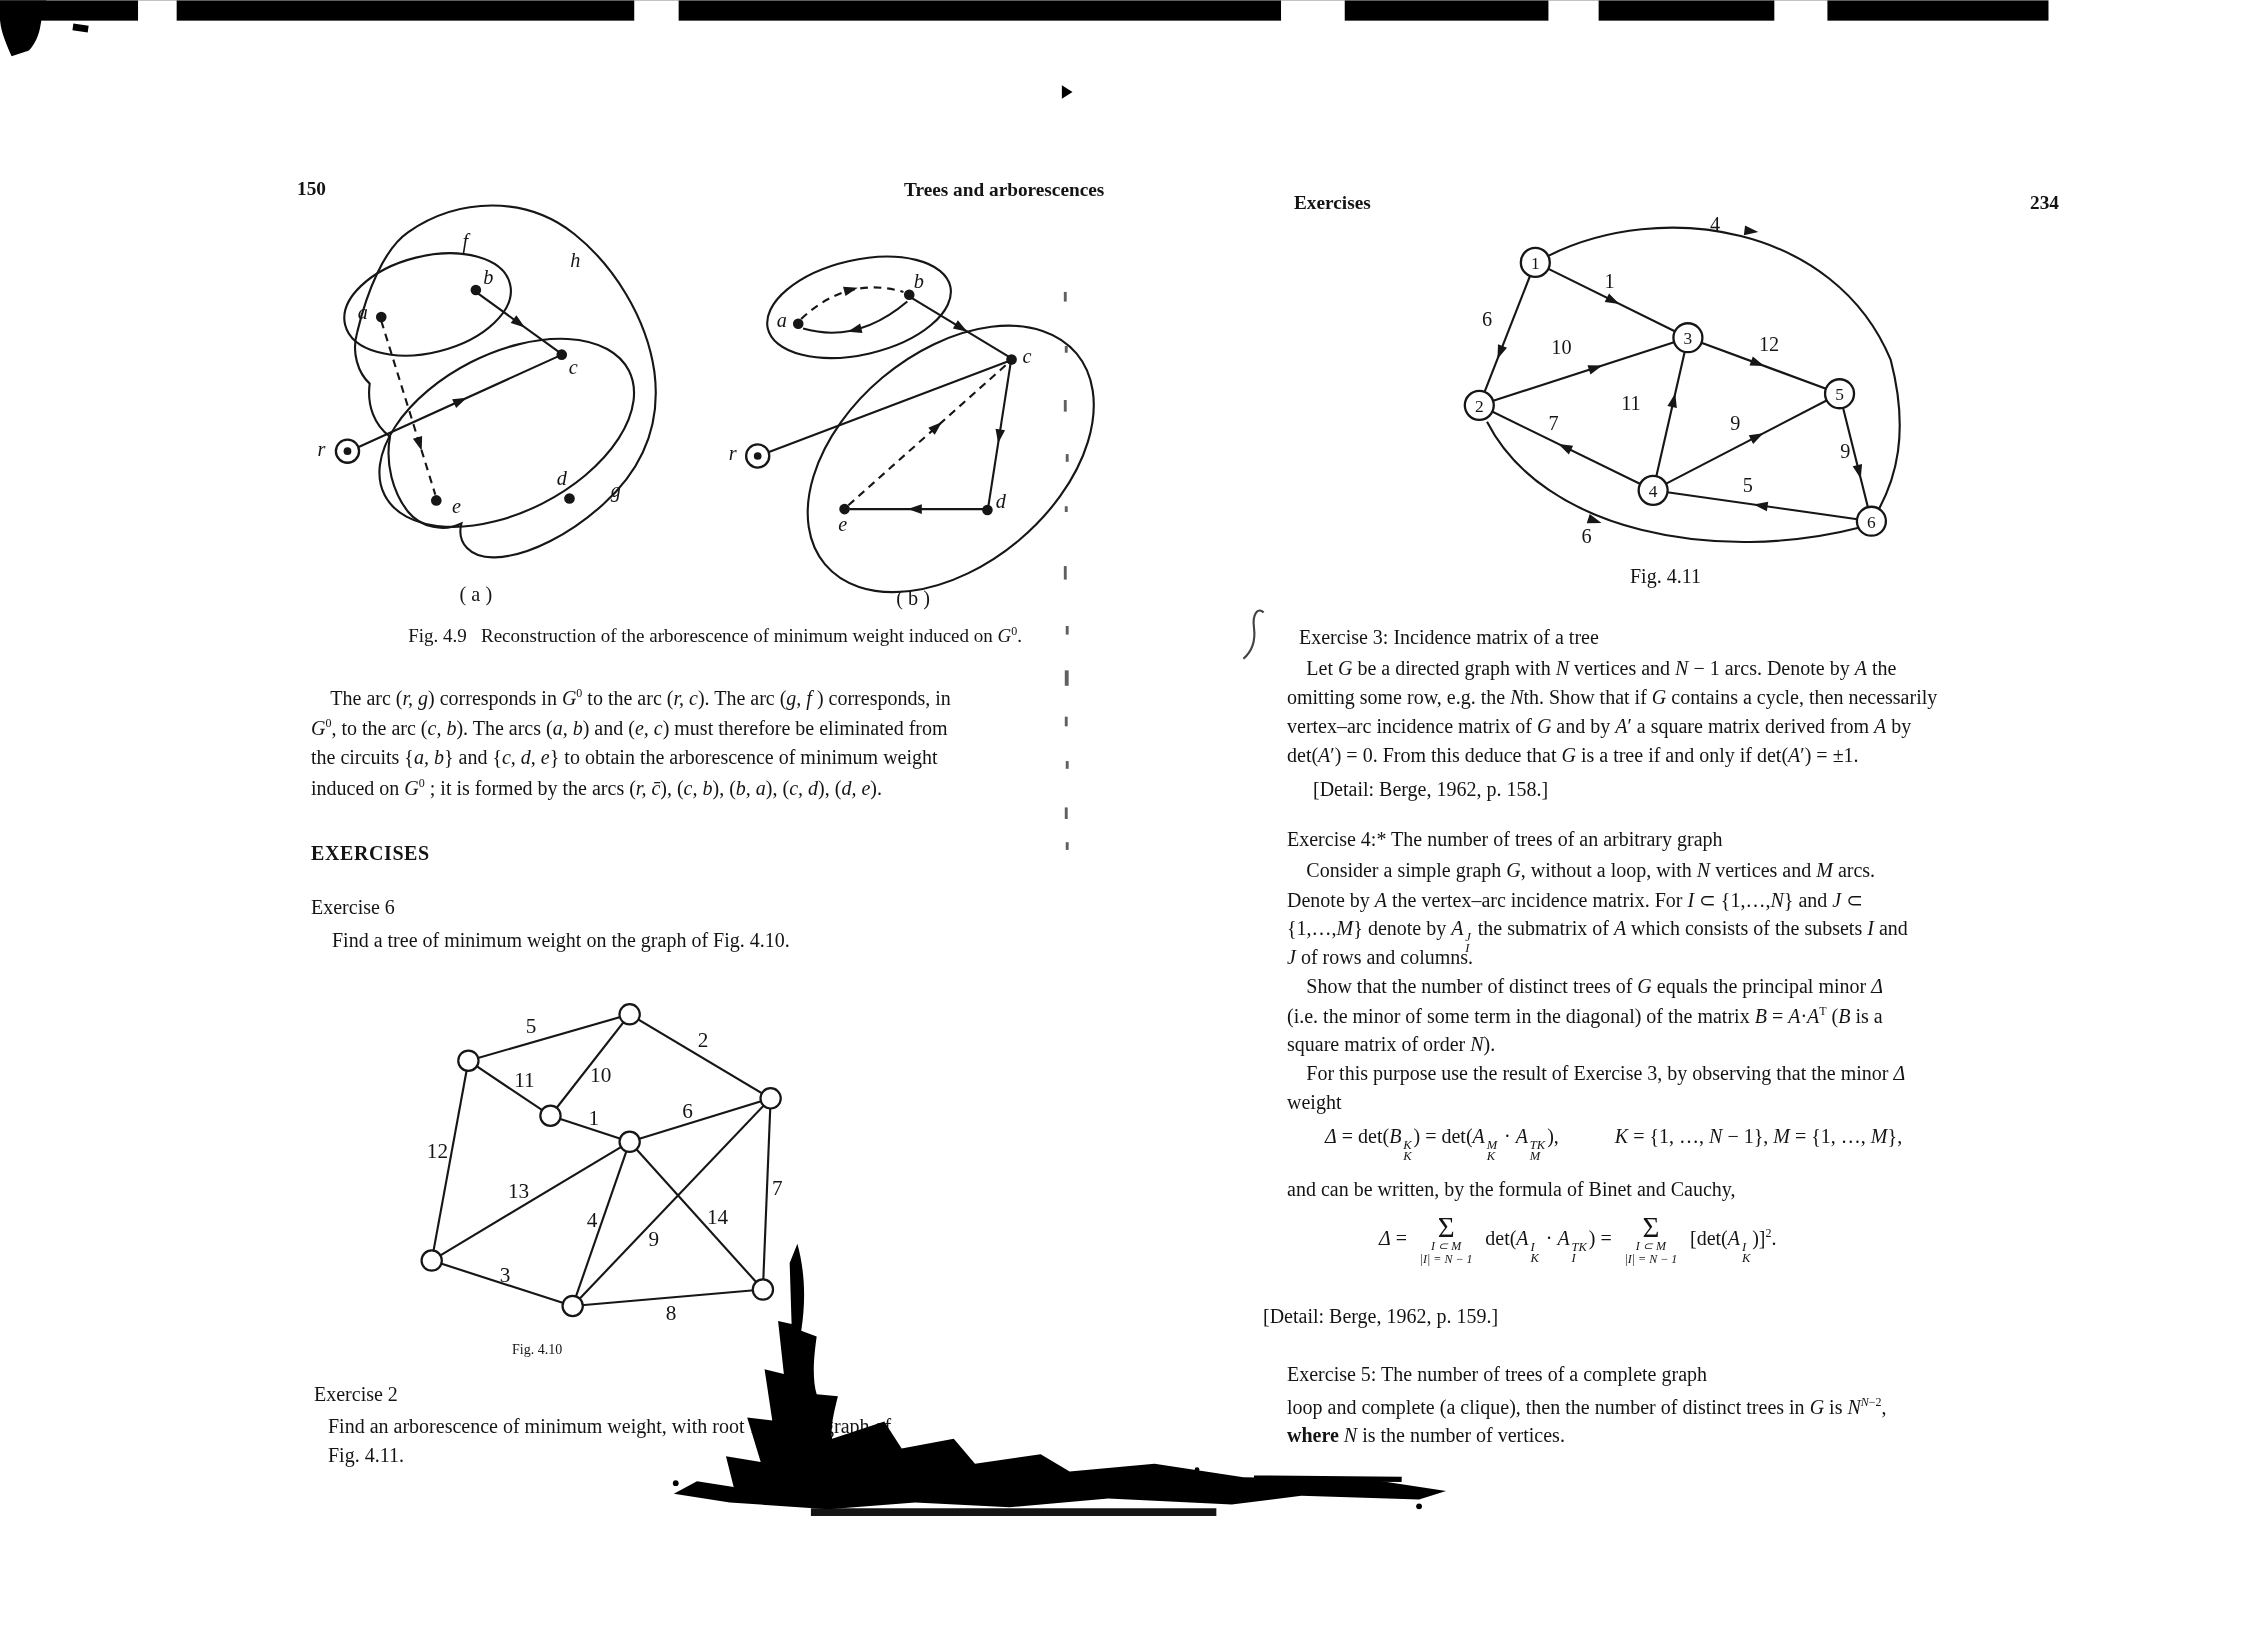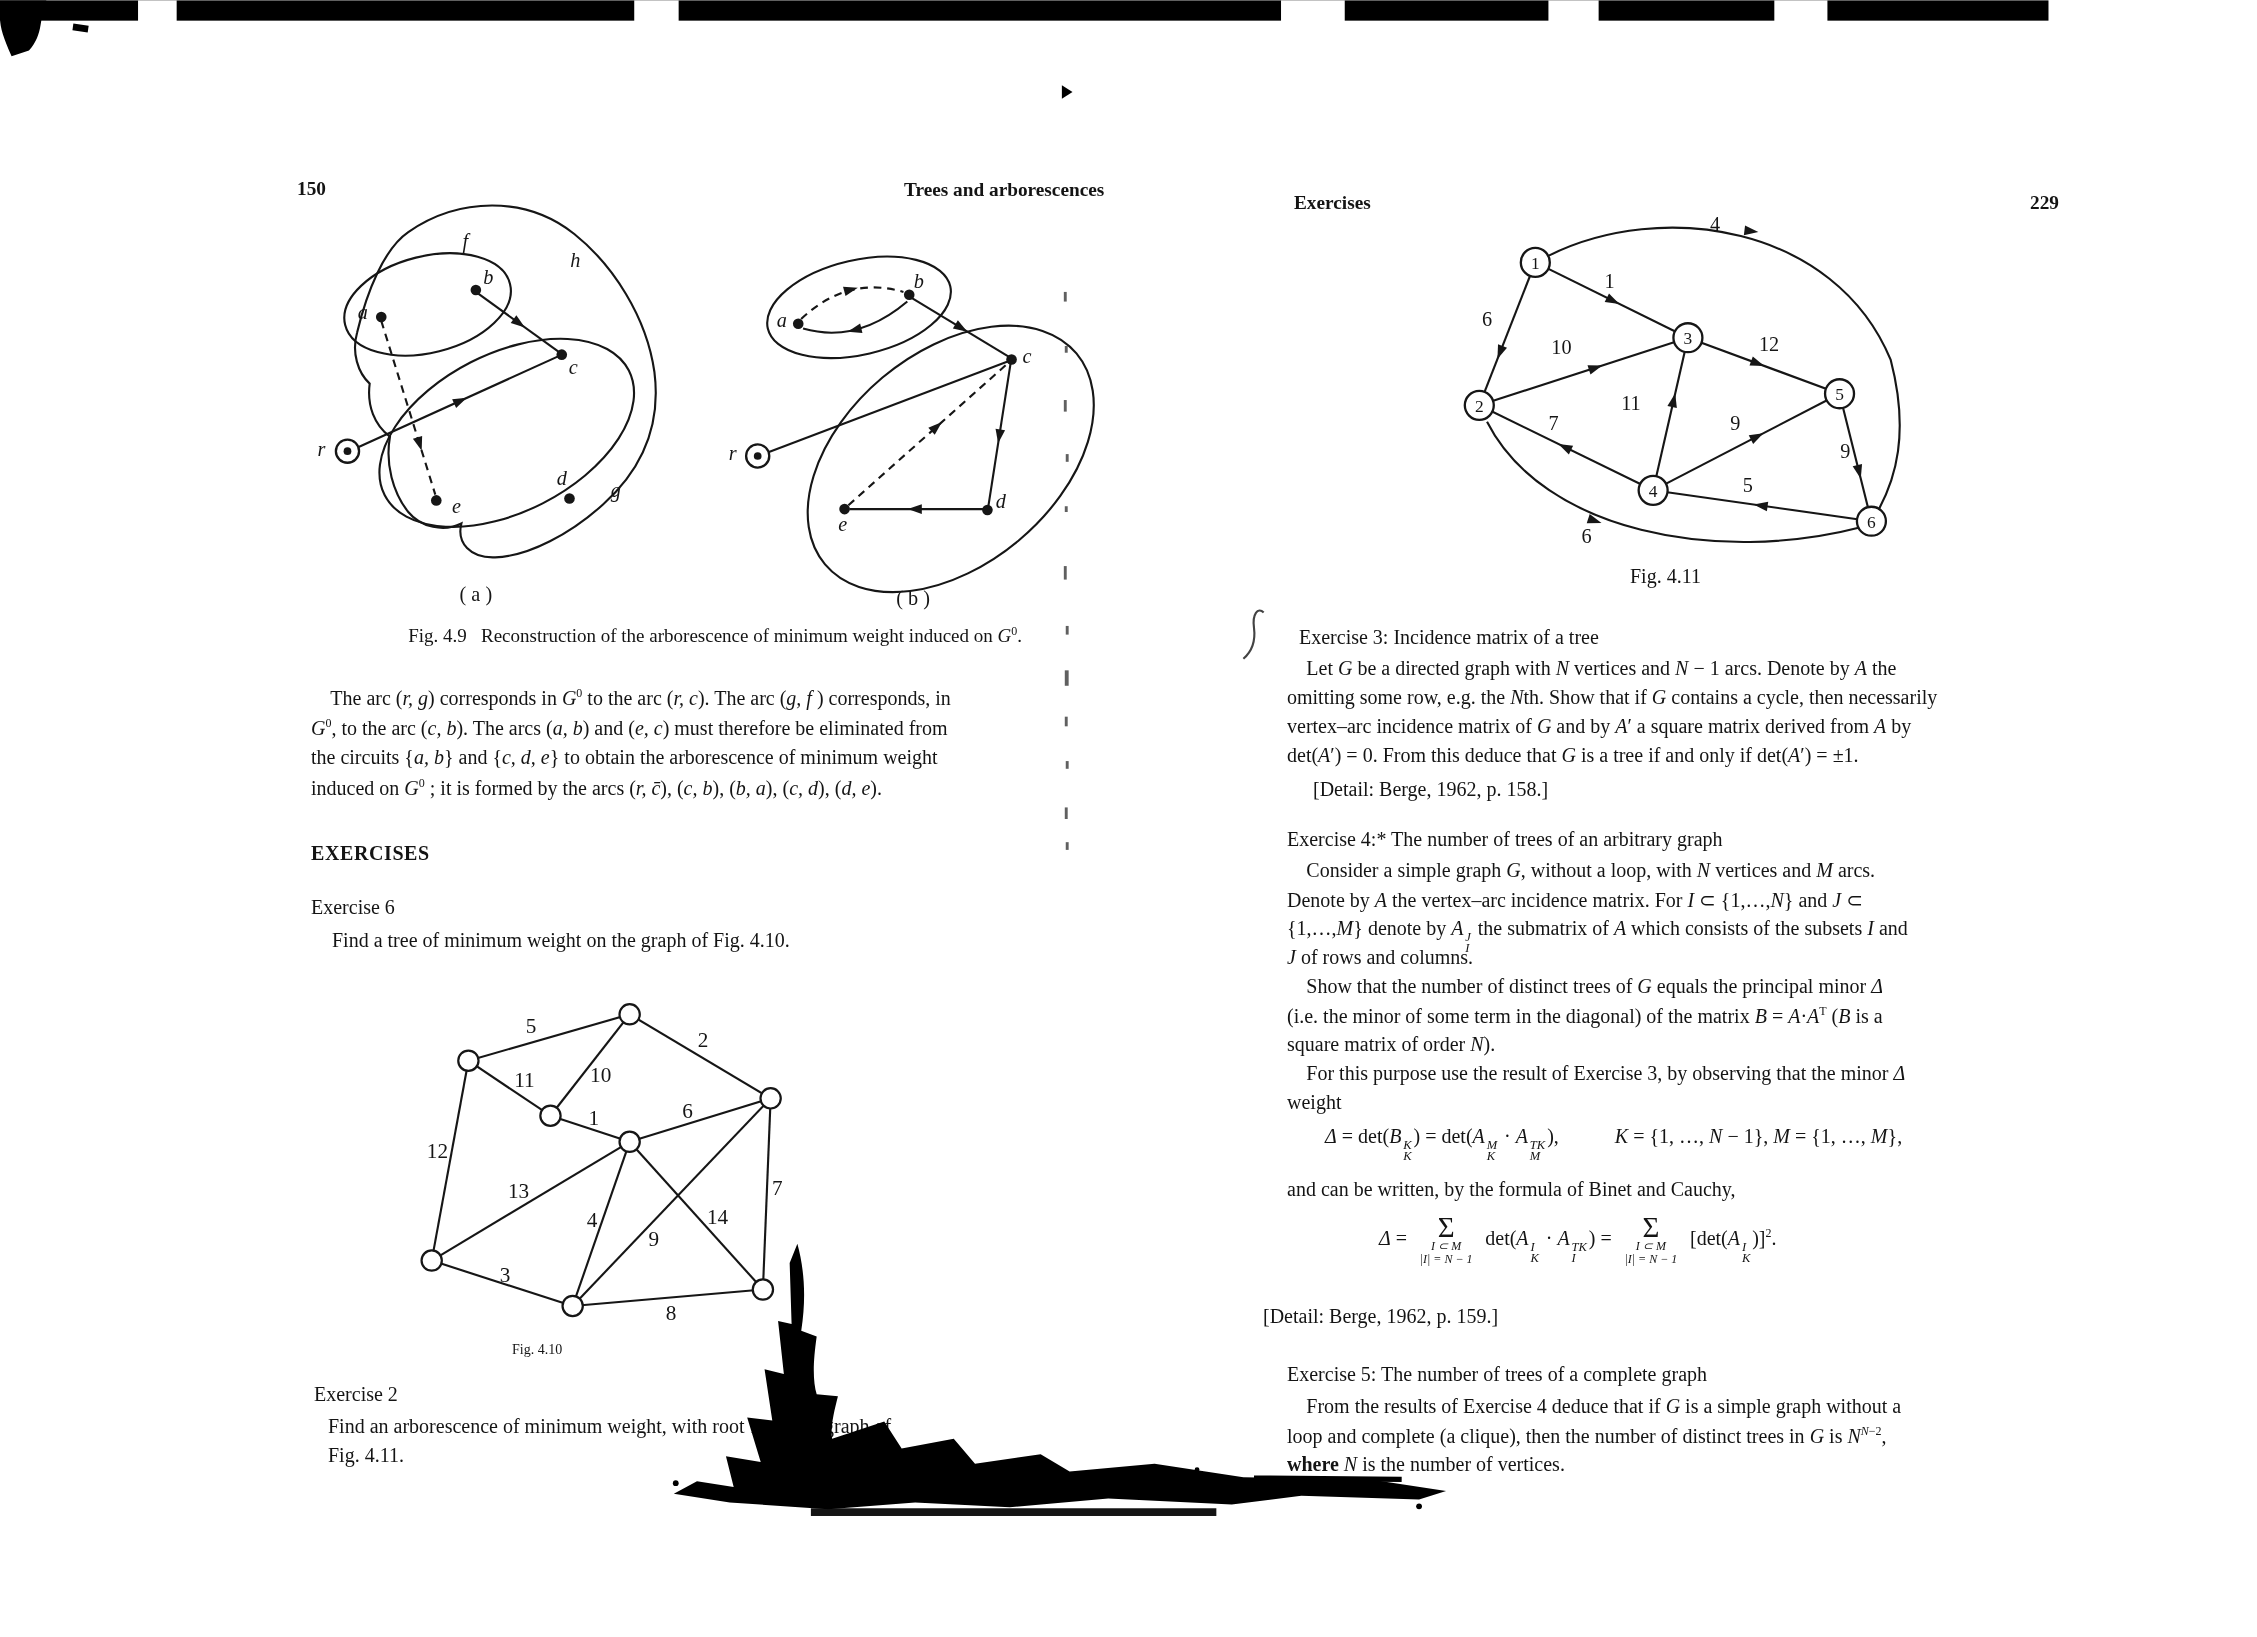--- a/index.html
+++ b/index.html
@@ -173,21 +173,21 @@
       <text x="431" y="250" text-anchor="middle" font-size="21" fill="#161616">9</text>
       <text x="330" y="285" text-anchor="middle" font-size="21" fill="#161616">5</text>
       <text x="296" y="14" text-anchor="middle" font-size="21" fill="#161616">4</text>
       <text x="163" y="338" text-anchor="middle" font-size="21" fill="#161616">6</text>
     </svg>
 
   <div class="t pgnum" style="left:297px;top:178px">150</div>
   <div class="t rhead" style="left:904px;top:179px">Trees and arborescences</div>
 
   <div class="t rhead" style="left:1294px;top:192px">Exercises</div>
-  <div class="t pgnum" style="left:2030px;top:192px">229</div>
+  <div class="t pgnum" style="left:2030px;top:192px">234</div>
 
   <div class="t cap" style="left:259px;top:624px;width:763px;text-align:right">Fig. 4.9&nbsp;&nbsp;&nbsp;Reconstruction of the arborescence of minimum weight induced on <i>G</i><sup>0</sup>.</div>
   <div class="lines para" style="left:311px;top:686px">
       <div class="tline"><span class="ind"></span>The arc (<i>r, g</i>) corresponds in <i>G</i><sup>0</sup> to the arc (<i>r, c</i>). The arc (<i>g, f</i> ) corresponds, in</div>
       <div class="tline"><i>G</i><sup>0</sup>, to the arc (<i>c, b</i>). The arcs (<i>a, b</i>) and (<i>e, c</i>) must therefore be eliminated from</div>
       <div class="tline">the circuits {<i>a, b</i>} and {<i>c, d, e</i>} to obtain the arborescence of minimum weight</div>
       <div class="tline">induced on <i>G</i><sup>0</sup> ; it is formed by the arcs (<i>r, c̄</i>), (<i>c, b</i>), (<i>b, a</i>), (<i>c, d</i>), (<i>d, e</i>).</div>
     </div>
   <div class="t exhead" style="left:311px;top:842px">EXERCISES</div>
   <div class="t extitle" style="left:311px;top:896px">Exercise 6</div>
@@ -248,21 +248,20 @@
         <span class="sg">Σ</span>
         <span class="lm"><i>I</i> ⊂ <i>M</i></span>
         <span class="lm">|<i>I</i>| = <i>N</i> − 1</span>
       </span> [det(<i>A</i><span class="ss">
         <span>I</span>
         <span>K</span>
       </span>)]<sup>2</sup>.</div>
   <div class="t body" style="left:1263px;top:1305px">[Detail: Berge, 1962, p. 159.]</div>
   <div class="t extitle" style="left:1287px;top:1363px">Exercise 5: The number of trees of a complete graph</div>
   <div class="lines" style="left:1287px;top:1395px">
-      <div class="tline"><span class="ind"></span>From the results of Exercise 4 deduce that if <i>G</i> is a simple graph without a</div>
       <div class="tline">loop and complete (a clique), then the number of distinct trees in <i>G</i> is <i>N</i><sup><i>N</i>−2</sup>,</div>
       <div class="tline"><b>where</b> <i>N</i> is the number of vertices.</div>
     </div>
 
   <svg class="artifacts" width="2257" height="1638" viewBox="0 0 2338 1696">
     <g>
       <rect x="0" y="0" width="2122" height="21" fill="#000"></rect>
       <rect x="143" y="0" width="40" height="22" fill="#fff"></rect>
       <rect x="657" y="0" width="46" height="22" fill="#fff"></rect>
       <rect x="1327" y="0" width="66" height="22" fill="#fff"></rect>

